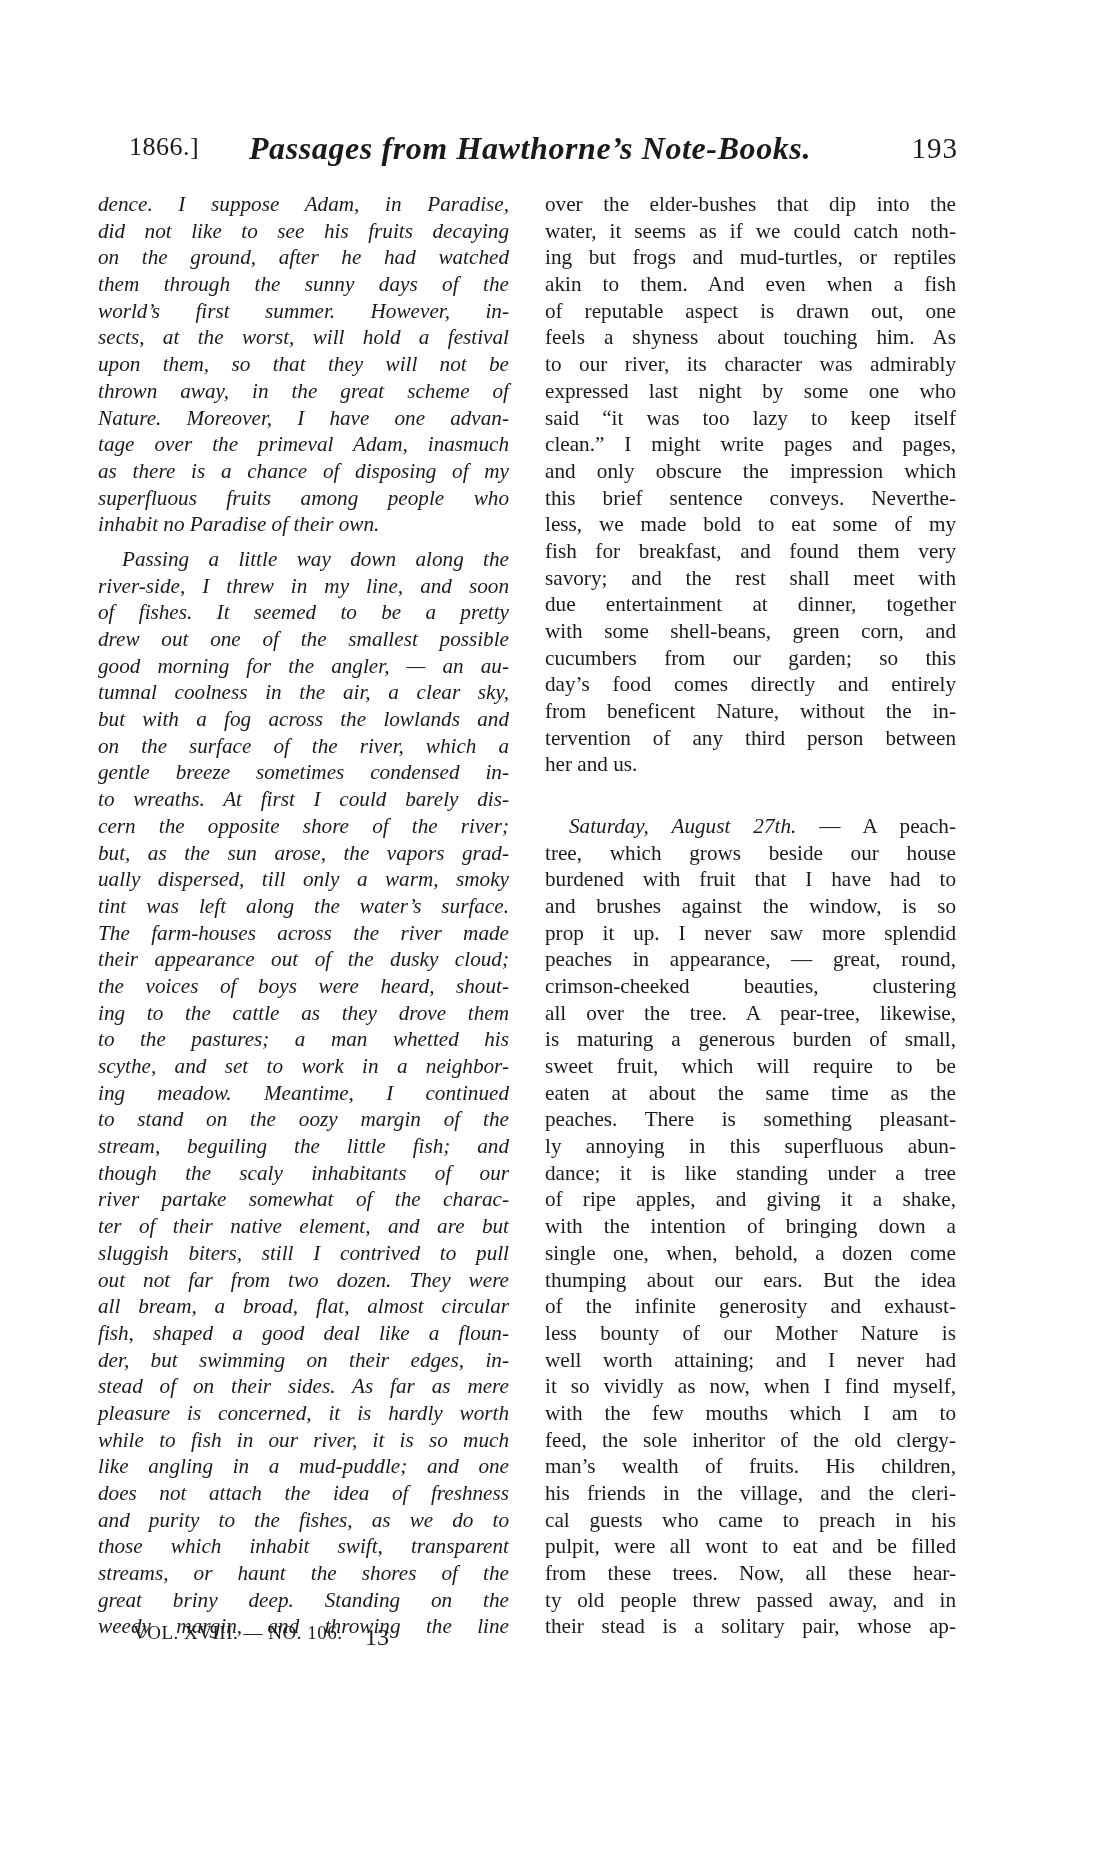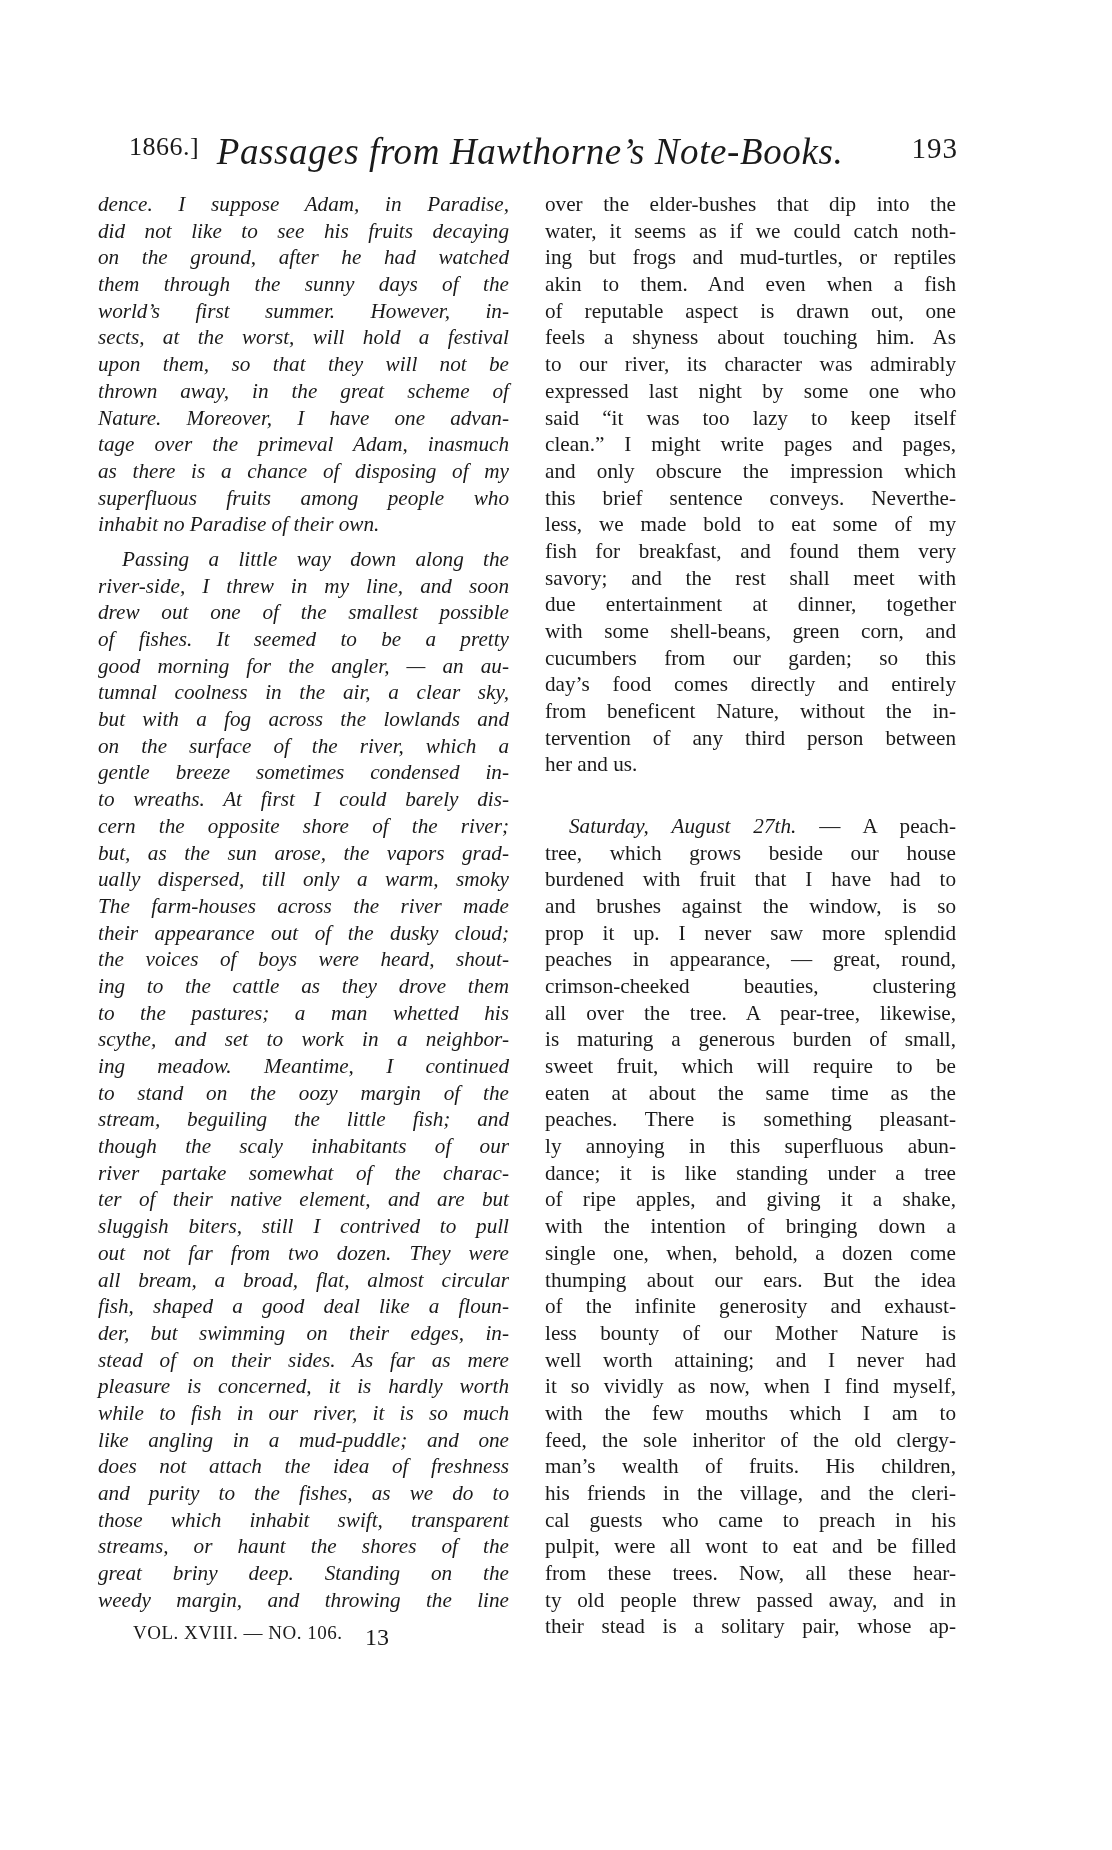--- a/index.html
+++ b/index.html
@@ -5,21 +5,21 @@
   html, body { margin: 0; padding: 0; background: #ffffff; }
   body {
     width: 1112px; height: 1850px; position: relative; overflow: hidden;
     font-family: "Liberation Serif", "DejaVu Serif", serif; color: #1a1a1a;
   }
   .running-head {
     position: absolute; top: 128px; left: 105px; width: 853px; height: 40px;
     font-size: 27px;
   }
   .running-head .date { position: absolute; left: 0; top: 4px; font-size: 26px; letter-spacing: 0.5px; margin-left: 24px; }
-  .running-head .title { position: absolute; left: 105px; width: 640px; text-align: center; top: 2px; font-style: italic; font-size: 37px; letter-spacing: 0.6px; }
+  .running-head .title { position: absolute; left: 105px; width: 640px; text-align: center; top: 2px; font-style: italic; font-size: 32px; letter-spacing: 0.6px; font-weight: bold; }
   .running-head .page-num { position: absolute; right: 0; top: 4px; font-size: 29px; letter-spacing: 1px; }
 
   .column {
     position: absolute; top: 191px; width: 411px;
     font-size: 21.2px; line-height: 26.7px;
   }
   .column.left { left: 98px; font-style: italic; }
   .column.right { left: 545px; }
   .line {
     display: block; height: 26.7px; white-space: nowrap;
@@ -55,31 +55,32 @@
     <span class="line">sects, at the worst, will hold a festival</span>
     <span class="line">upon them, so that they will not be</span>
     <span class="line">thrown away, in the great scheme of</span>
     <span class="line">Nature.  Moreover, I have one advan-</span>
     <span class="line">tage over the primeval Adam, inasmuch</span>
     <span class="line">as there is a chance of disposing of my</span>
     <span class="line">superfluous fruits among people who</span>
     <span class="line last">inhabit no Paradise of their own.</span>
     <span class="line indent">Passing a little way down along the</span>
     <span class="line">river-side, I threw in my line, and soon</span>
+    <span class="line">of fishes.  It seemed to be a pretty</span>
     <span class="line">drew out one of the smallest possible</span>
-    <span class="line">of fishes.  It seemed to be a pretty</span>
     <span class="line">good morning for the angler, — an au-</span>
     <span class="line">tumnal coolness in the air, a clear sky,</span>
     <span class="line">but with a fog across the lowlands and</span>
     <span class="line">on the surface of the river, which a</span>
     <span class="line">gentle breeze sometimes condensed in-</span>
     <span class="line">to wreaths.  At first I could barely dis-</span>
     <span class="line">cern the opposite shore of the river;</span>
     <span class="line">but, as the sun arose, the vapors grad-</span>
     <span class="line">ually dispersed, till only a warm, smoky</span>
+    <span class="line">tint was left along the water’s surface.</span>
     <span class="line">The farm-houses across the river made</span>
     <span class="line">their appearance out of the dusky cloud;</span>
     <span class="line">the voices of boys were heard, shout-</span>
     <span class="line">ing to the cattle as they drove them</span>
     <span class="line">to the pastures; a man whetted his</span>
     <span class="line">scythe, and set to work in a neighbor-</span>
     <span class="line">ing meadow.  Meantime, I continued</span>
     <span class="line">to stand on the oozy margin of the</span>
     <span class="line">stream, beguiling the little fish; and</span>
     <span class="line">though the scaly inhabitants of our</span>

